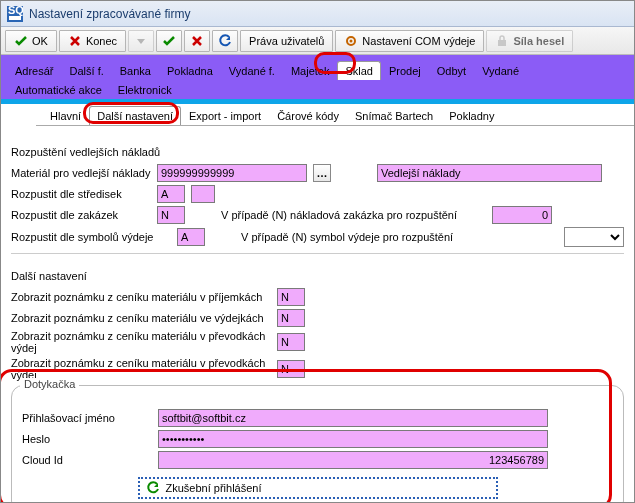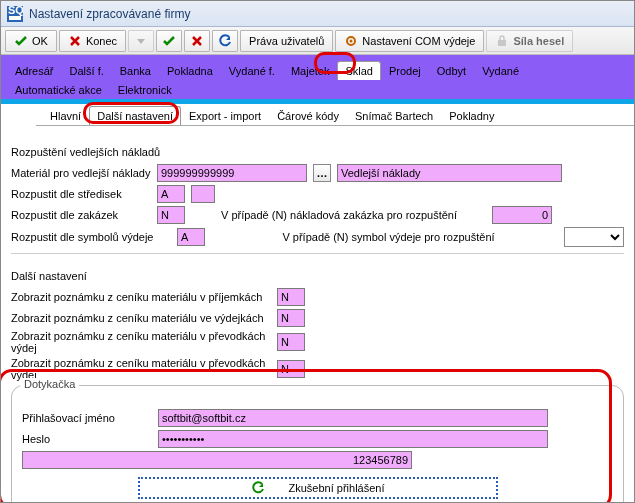--- a/index.html
+++ b/index.html
@@ -25,21 +25,21 @@
 .row label.w1 { width: 140px; }
 .row label.w2 { width: 260px; }
 .row label.rlabel { margin-left: 30px; }
 input.text { border: 1px solid #7a7a7a; height: 18px; padding: 0 3px; background: #f0abfc; }
 input.text.r { text-align: right; }
 .dotbtn { width: 18px; height: 18px; border: 1px solid #888; background: linear-gradient(#fff,#e8e8e8); cursor: pointer; font-weight: bold; display: inline-flex; align-items: center; justify-content: center; }
 .smallfield { width: 28px; text-align: left; }
 .sep { height: 1px; background: #ccc; margin: 6px 0; }
 .fieldset { border: 1px solid #bbb; border-radius: 12px; padding: 20px 10px 10px 10px; margin-top: 4px; position: relative; }
 .fieldset .legend { position: absolute; top: -8px; left: 8px; background: #fff; padding: 0 4px; font-size: 11px; color: #444; }
-.tryloginbtn { display: inline-flex; align-items: center; justify-content: center; gap: 24px; width: 360px; height: 22px; border: 2px dotted #2a5fb5; background: #fff; cursor: pointer; }
+.tryloginbtn { display: inline-flex; align-items: center; justify-content: flex-start; gap: 6px; width: 360px; height: 22px; border: 2px dotted #2a5fb5; background: #fff; cursor: pointer; }
 .big-highlight { position: absolute; border: 3px solid #e00000; border-radius: 14px; pointer-events: none; }
 select.combo { border: 1px solid #888; height: 20px; width: 60px; background: #fff; }
 </style>
 </head>
 <body>
 <div class="window">
 
   <div class="titlebar">
     <svg class="titlebar-icon" viewBox="0 0 16 16">
         <rect width="16" height="16" fill="#2a66b5"></rect>
@@ -129,40 +129,40 @@
   </div>
 
   <div class="content">
 
     <div class="group-title">Rozpuštění vedlejších nákladů</div>
 
     <div class="row">
       <label class="w1">Materiál pro vedlejší náklady</label>
       <input class="text" style="width: 150px;" value="999999999999">
       <span class="dotbtn">…</span>
-      <input class="text" style="width: 225px;" value="Vedlejší náklady">
+      <input class="text" style="width: 225px; margin-left: 40px;" value="Vedlejší náklady">
     </div>
 
     <div class="row">
       <label class="w1">Rozpustit dle středisek</label>
       <input class="text smallfield" value="A" style="">
       <input class="text" style="width: 24px;">
     </div>
 
     <div class="row">
       <label class="w1">Rozpustit dle zakázek</label>
       <input class="text smallfield" value="N" style="">
       <label class="rlabel" style="width:265px;">V případě (N) nákladová zakázka pro rozpuštění</label>
       <input class="text r" style="width: 60px;" value="0">
     </div>
 
     <div class="row">
       <label class="w1" style="width:160px;">Rozpustit dle symbolů výdeje</label>
       <input class="text smallfield" value="A" style="">
-      <label class="rlabel" style="flex:1; text-align:center; margin-right:22px;">V případě (N) symbol výdeje pro rozpuštění</label>
+      <label class="rlabel" style="flex:1; text-align:left; margin-right:22px;">V případě (N) symbol výdeje pro rozpuštění</label>
       <select class="combo"></select>
     </div>
 
     <div class="sep"></div>
 
     <div class="group-title">Další nastavení</div>
 
     <div class="row">
         <label class="w2">Zobrazit poznámku z ceníku materiálu v příjemkách</label>
         <input class="text smallfield" value="N" style="">
@@ -184,20 +184,21 @@
       <span class="legend">Dotykačka</span>
       <div class="row">
           <label style="width:130px;">Přihlašovací jméno</label>
           <input class="text" style="width: 390px;" value="softbit@softbit.cz">
         </div>
       <div class="row">
           <label style="width:130px;">Heslo</label>
           <input type="password" class="text" style="width: 390px;" value="●●●●●●●●●●●">
         </div>
       <div class="row">
+          <label style="width:130px;">Cloud Id</label>
           <input class="text r" style="width: 390px;" value="123456789">
         </div>
       <div class="row" style="justify-content:center; margin-top:8px;">
         <button class="tryloginbtn">
           <svg class="ic" viewBox="0 0 14 14">
               <path d="M11 3 A5 5 0 1 0 12 8" stroke="#0a8a00" stroke-width="2" fill="none"></path>
               <path d="M12 2 L12 6 L8 6 Z" fill="#0a8a00"></path>
             </svg>
           <span>Zkušební přihlášení</span>
         </button>

